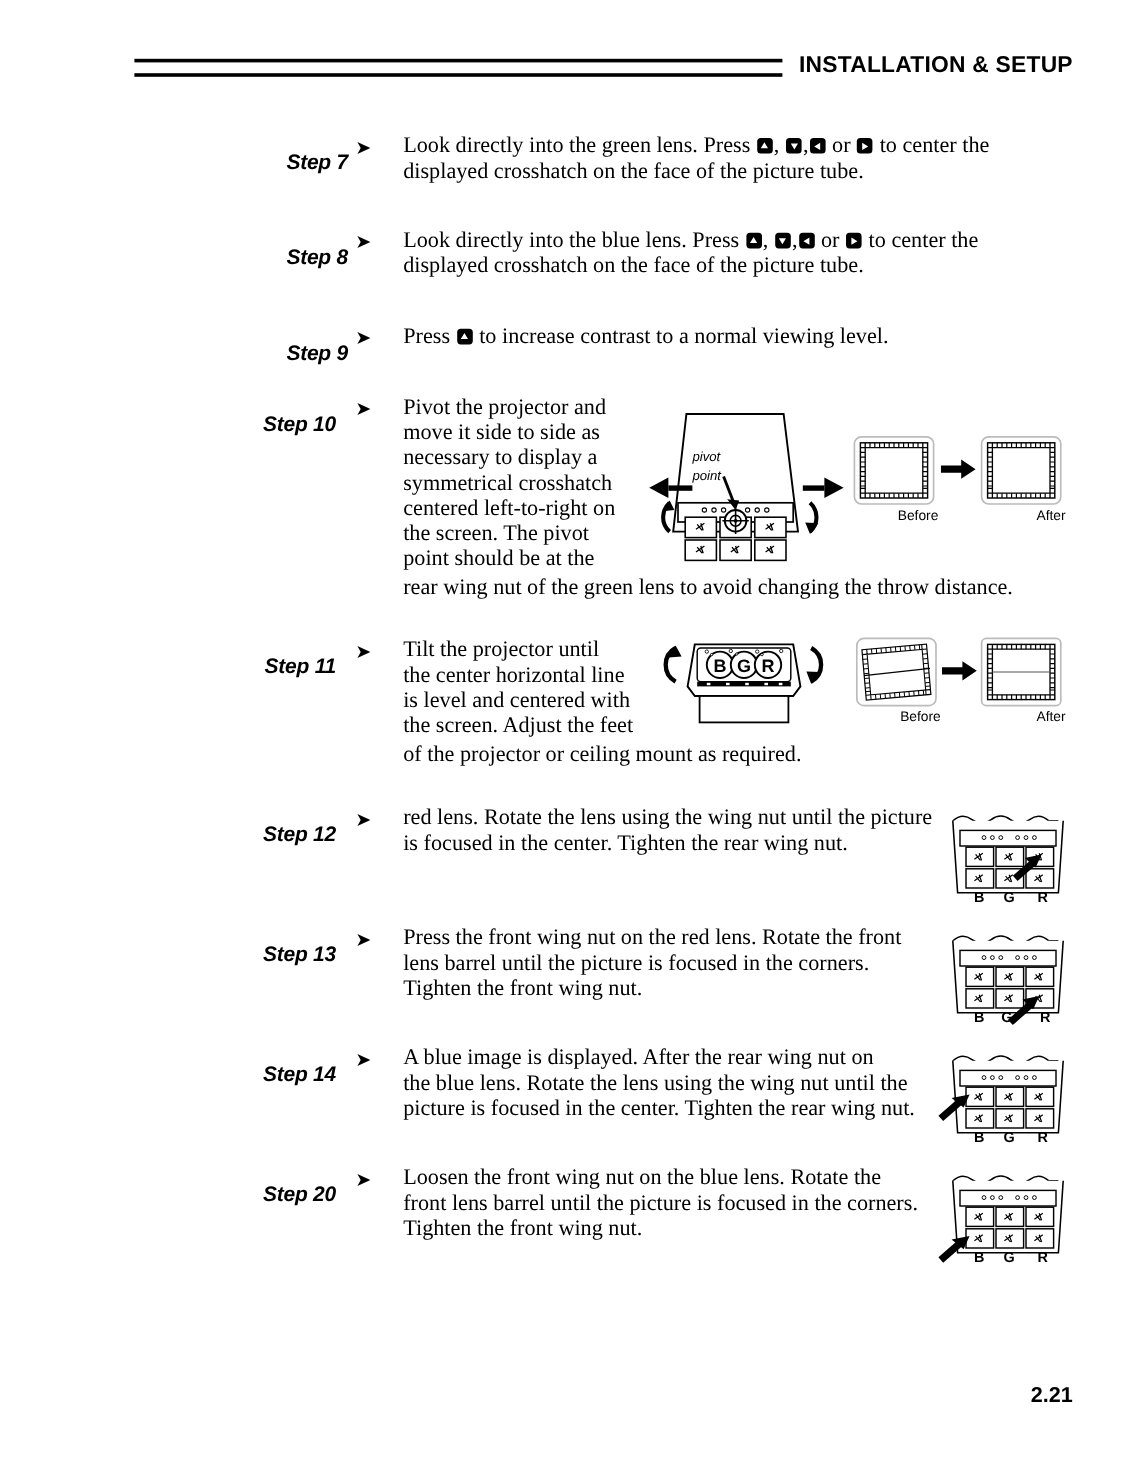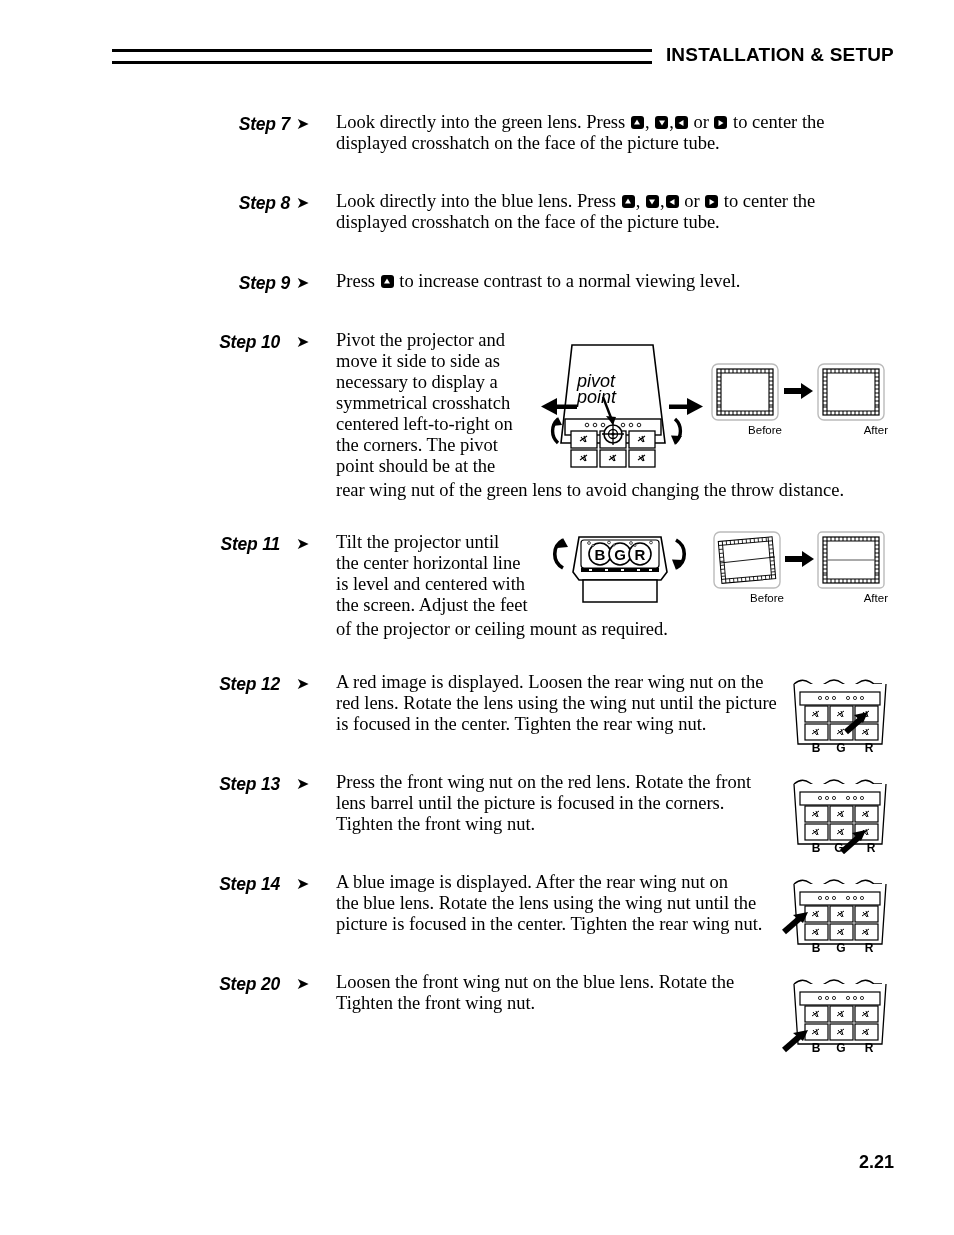--- a/index.html
+++ b/index.html
@@ -41,21 +41,21 @@
     left: 0; width: 954px;
   }
   .step-label {
     position: absolute;
     left: 150px; width: 140px;
     text-align: right;
     font-family: "Liberation Sans", "DejaVu Sans", sans-serif;
     font-weight: bold; font-style: italic;
     font-size: 17.5px;
     letter-spacing: -0.2px;
-    top: 2px;
+    top: 13px;
   }
   .step-arrow {
     position: absolute;
     left: 296px; top: 2px;
     font-size: 16px; line-height: 20px;
   }
   .step-body {
     position: absolute;
     left: 336px;
     font-size: 18.5px;
@@ -140,21 +140,21 @@
 
   <div class="step" style="top:330px;">
     <div class="step-label" style="left:140px;">Step 10</div>
     <div class="step-arrow">➤</div>
     <div class="step-body" style="width:195px;">
       <p>Pivot the projector and</p>
       <p>move it side to side as</p>
       <p>necessary to display a</p>
       <p>symmetrical crosshatch</p>
       <p>centered left-to-right on</p>
-      <p>the corners. The pivot</p>
+      <p>the screen. The pivot</p>
       <p>point should be at the</p>
     </div>
     <div class="step-body" style="top:150px;width:540px;">rear wing nut of the green lens to avoid changing the throw distance.</div>
 
     <div class="figure" style="left:525px; top:5px;">
       <svg width="185" height="135" viewBox="0 0 185 135">
 
         <path d="M47 10 L128 10 L140 108 L36 108 Z" fill="#fff" stroke="#000" stroke-width="1.6"></path>
 
         <rect x="40" y="84" width="96" height="16" fill="#fff" stroke="#000" stroke-width="1.4"></rect>
@@ -212,21 +212,21 @@
         <g>
           <path d="M33 84 a16 16 0 0 0 0 24" stroke="#000" stroke-width="3.4" fill="none"></path>
           <path d="M33 82 l-6 9 l10 -1 Z" fill="#000"></path>
         </g>
 
         <g>
           <path d="M150 84 a16 16 0 0 1 0 24" stroke="#000" stroke-width="3.4" fill="none"></path>
           <path d="M150 110 l7 -9 l-11 -0.5 Z" fill="#000"></path>
         </g>
       </svg>
-      <div style="position:absolute; left:52px; top:38px; font-style:italic; font-size:18px; line-height:16px; font-family:'Liberation Sans','DejaVu Sans',sans-serif;">
+      <div style="position:absolute; left:52px; top:38px; font-style:italic; font-size:11px; line-height:16px; font-family:'Liberation Sans','DejaVu Sans',sans-serif;">
         <div>pivot</div>
         <div>point</div>
       </div>
     </div>
 
     <div class="figure" style="left:710px; top:32px;">
       <div style="display:flex; align-items:center; gap:0;">
         <div>
           <svg width="72" height="62" viewBox="0 0 72 62">
             <rect x="2" y="2" width="66" height="56" rx="6" fill="#fff" stroke="#bbb" stroke-width="1.4"></rect>
@@ -373,21 +373,20 @@
           <div class="fig-caption">After</div>
         </div>
       </div>
     </div>
   </div>
 
   <div class="step" style="top:672px;">
     <div class="step-label" style="left:140px;">Step 12</div>
     <div class="step-arrow">➤</div>
     <div class="step-body" style="width:460px;">
-      <p>A red image is displayed. Loosen the rear wing nut on the</p>
       <p>red lens. Rotate the lens using the wing nut until the picture</p>
       <p>is focused in the center. Tighten the rear wing nut.</p>
     </div>
 
     <div class="figure" style="left:784px; top:-2px;">
       <svg width="112" height="84" viewBox="0 0 112 84">
 
         <path d="M10 14 q8 -7 16 -1 q8 6 16 0 q8 -6 16 0 q8 6 16 0 q8 -6 16 1 L98 14" fill="#fff" stroke="#000" stroke-width="1.3"></path>
 
         <path d="M10 14 L14 74 L98 74 L102 14" fill="#fff" stroke="#000" stroke-width="1.3"></path>
@@ -542,20 +541,21 @@
         <text x="89" y="82" font-family="Liberation Sans, DejaVu Sans, sans-serif" font-size="12" font-weight="bold" text-anchor="middle">R</text>
       </svg>
     </div>
   </div>
 
   <div class="step" style="top:972px;">
     <div class="step-label" style="left:140px;">Step 20</div>
     <div class="step-arrow">➤</div>
     <div class="step-body" style="width:460px;">
       <p>Loosen the front wing nut on the blue lens. Rotate the</p>
+      <p>front lens barrel until the picture is focused in the corners.</p>
       <p>Tighten the front wing nut.</p>
     </div>
 
     <div class="figure" style="left:780px; top:-2px;">
       <svg width="116" height="84" viewBox="0 0 116 84">
         <path d="M14 14 q8 -7 16 -1 q8 6 16 0 q8 -6 16 0 q8 6 16 0 q8 -6 16 1 L102 14" fill="#fff" stroke="#000" stroke-width="1.3"></path>
         <path d="M14 14 L18 74 L102 74 L106 14" fill="#fff" stroke="#000" stroke-width="1.3"></path>
         <rect x="20" y="22" width="80" height="13" fill="#fff" stroke="#000" stroke-width="1.2"></rect>
         <g fill="#fff" stroke="#000" stroke-width="0.8">
           <circle cx="40" cy="28" r="1.6"></circle>

